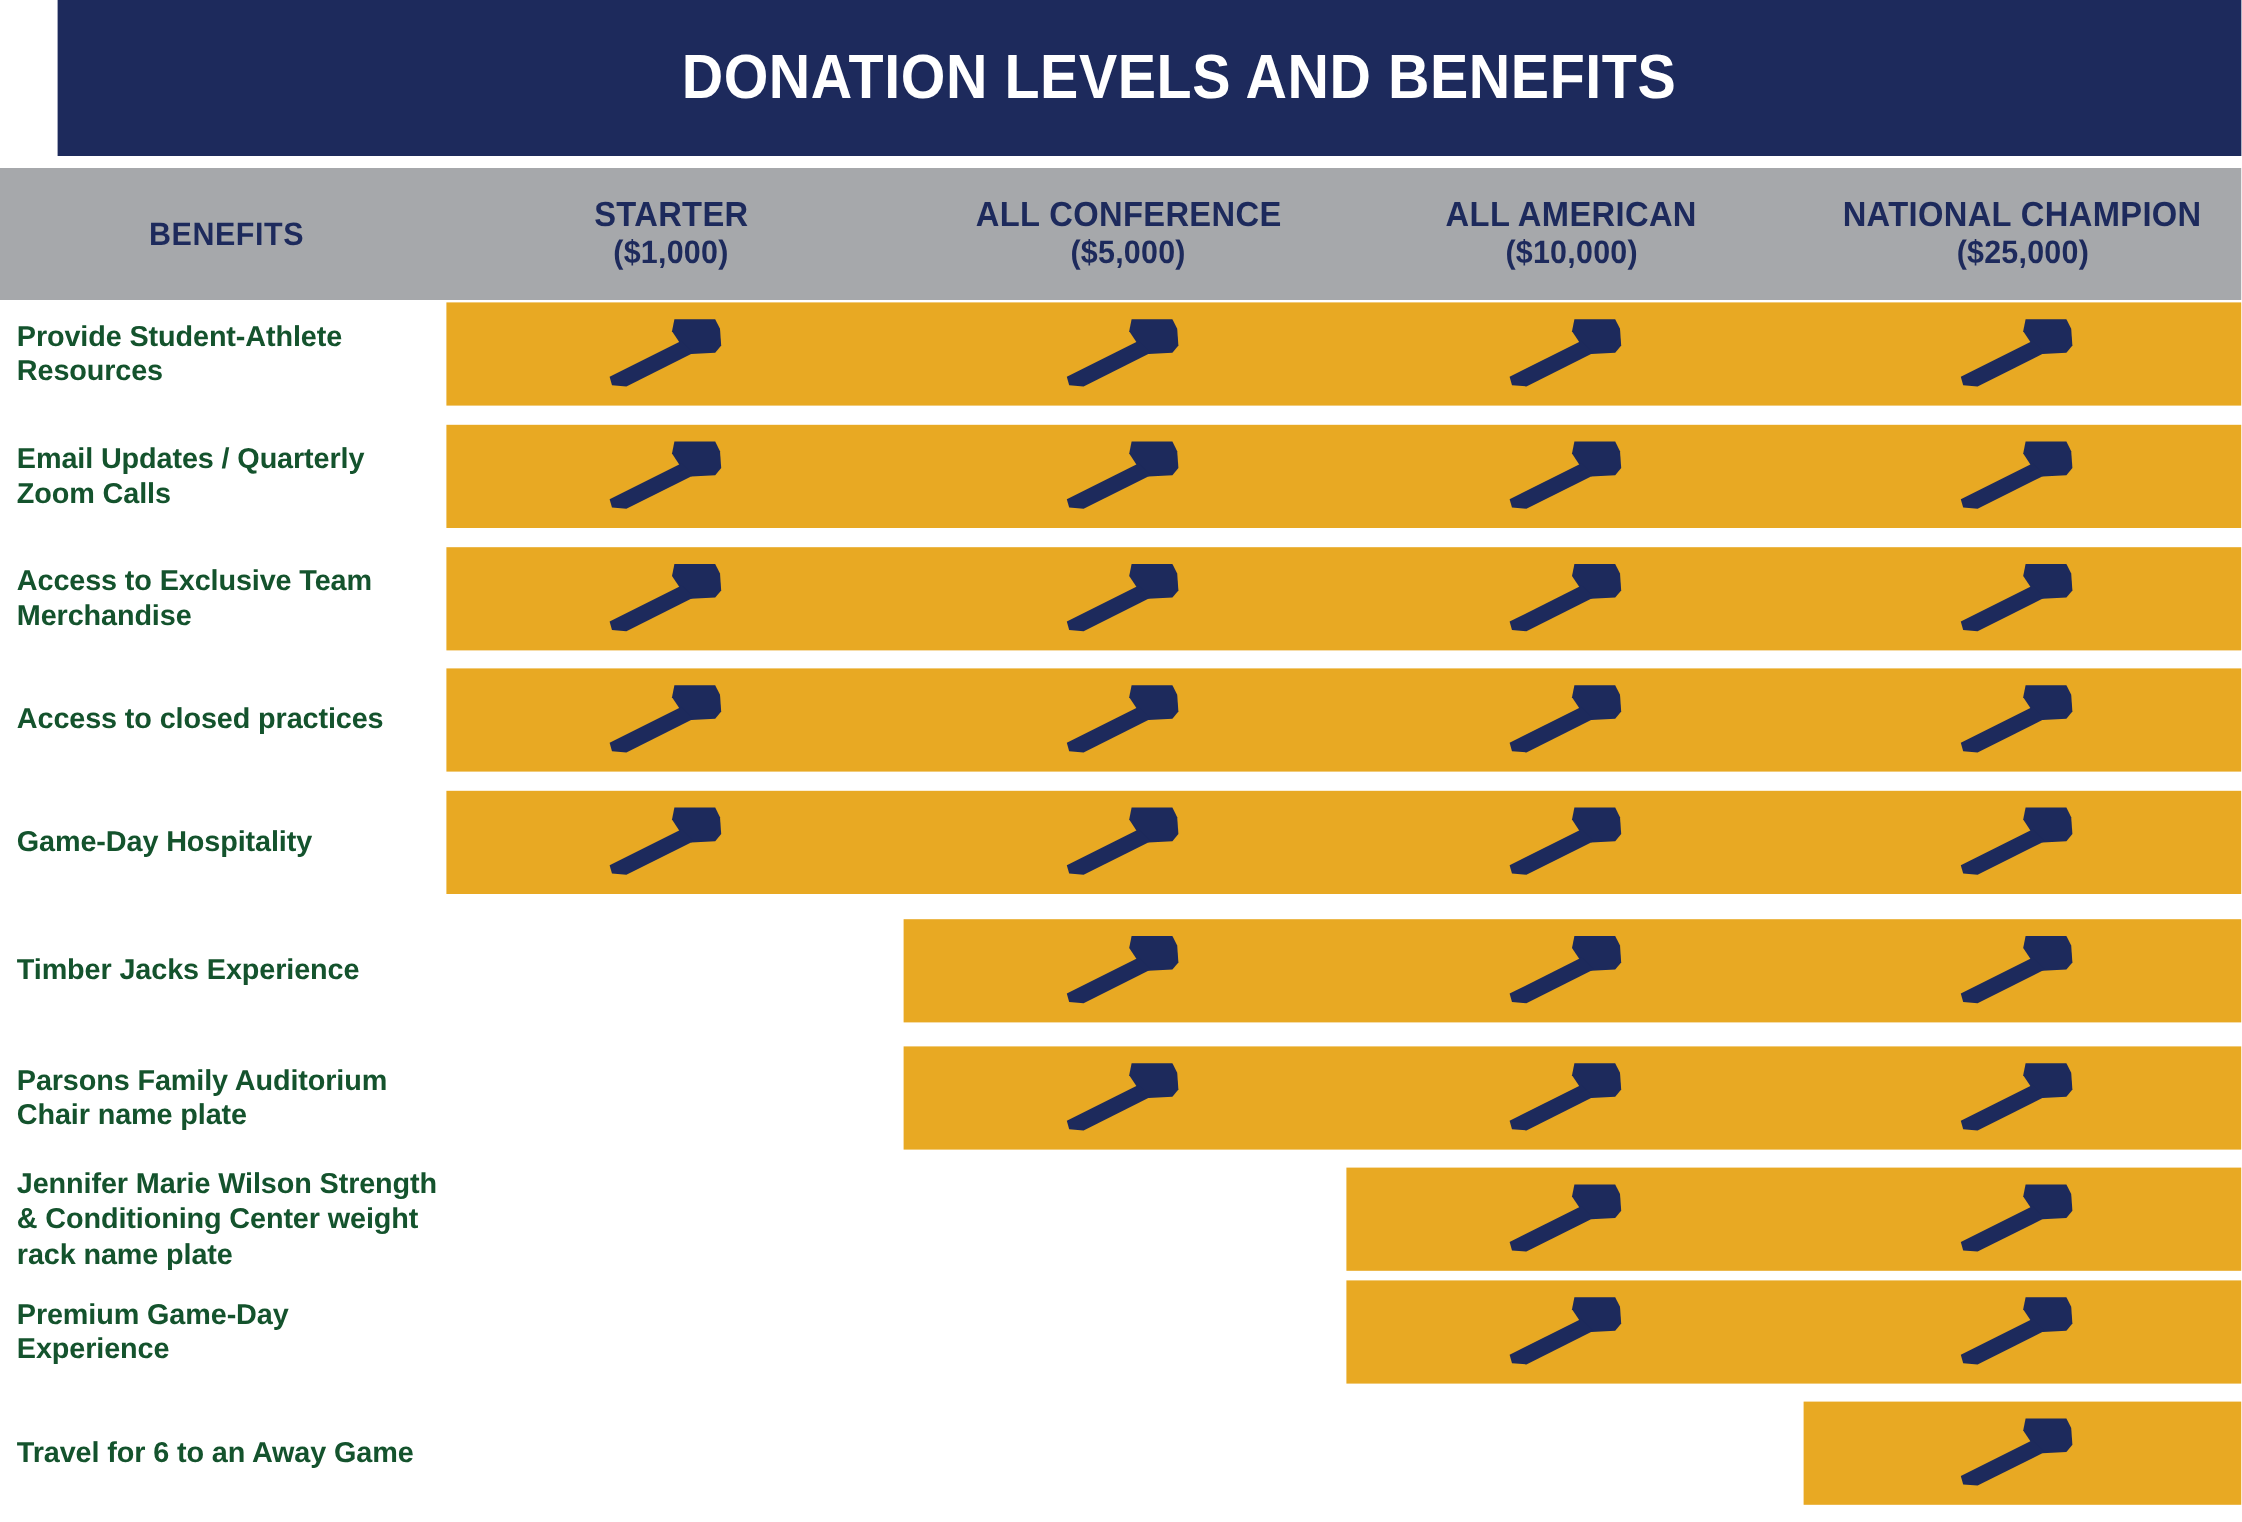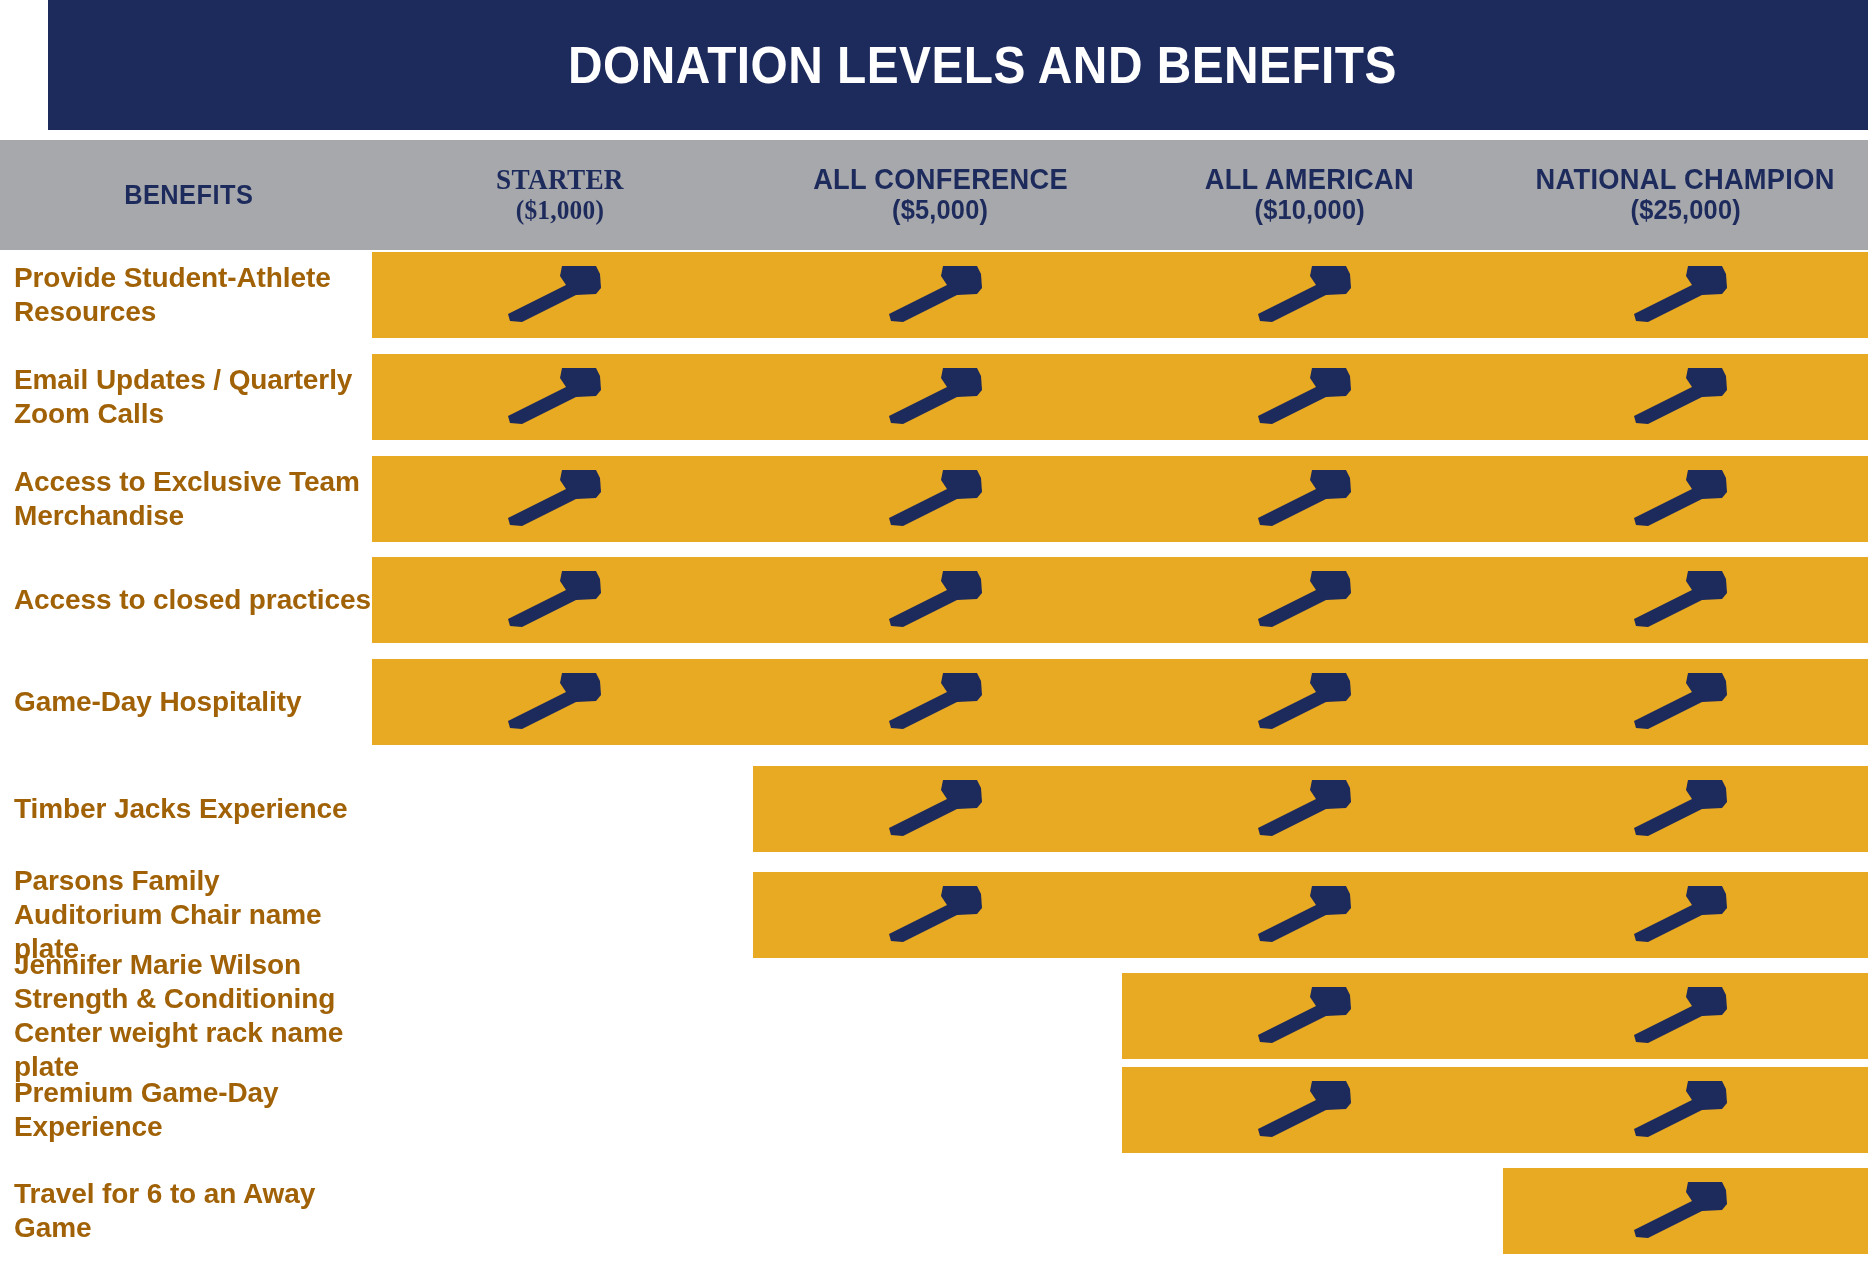--- a/index.html
+++ b/index.html
@@ -100,22 +100,22 @@
     width: 1868px;
   }
   .row-label {
     position: absolute;
     left: 14px;
     top: 0;
     width: 360px;
     height: 100%;
     display: flex;
     align-items: center;
-    color: #a16207;
-    font-size: 28px;
+    color: #14532d;
+    font-size: 24px;
     font-weight: bold;
     line-height: 1.22;
     letter-spacing: -0.1px;
   }
   .row-bar {
     position: absolute;
     top: 0;
     height: 100%;
     background: #e8a923;
   }
@@ -135,21 +135,21 @@
 <div id="page">
 
   <div class="title-bar">
     <span class="title-text">DONATION LEVELS AND BENEFITS</span>
   </div>
 
   <div class="header-row">
     <div class="header-benefits">
       <span>BENEFITS</span>
     </div>
-    <div class="header-col" id="hcol0" style="left: 372px; width: 375px; font-family: Liberation Serif, serif;">
+    <div class="header-col" id="hcol0" style="left: 372px; width: 375px;">
       <span class="lvl-name">STARTER</span>
       <span class="lvl-amt">($1,000)</span>
     </div>
     <div class="header-col" id="hcol1" style="left: 753px; width: 375px;">
       <span class="lvl-name">ALL CONFERENCE</span>
       <span class="lvl-amt">($5,000)</span>
     </div>
     <div class="header-col" id="hcol2" style="left: 1122px; width: 375px;">
       <span class="lvl-name">ALL AMERICAN</span>
       <span class="lvl-amt">($10,000)</span>

